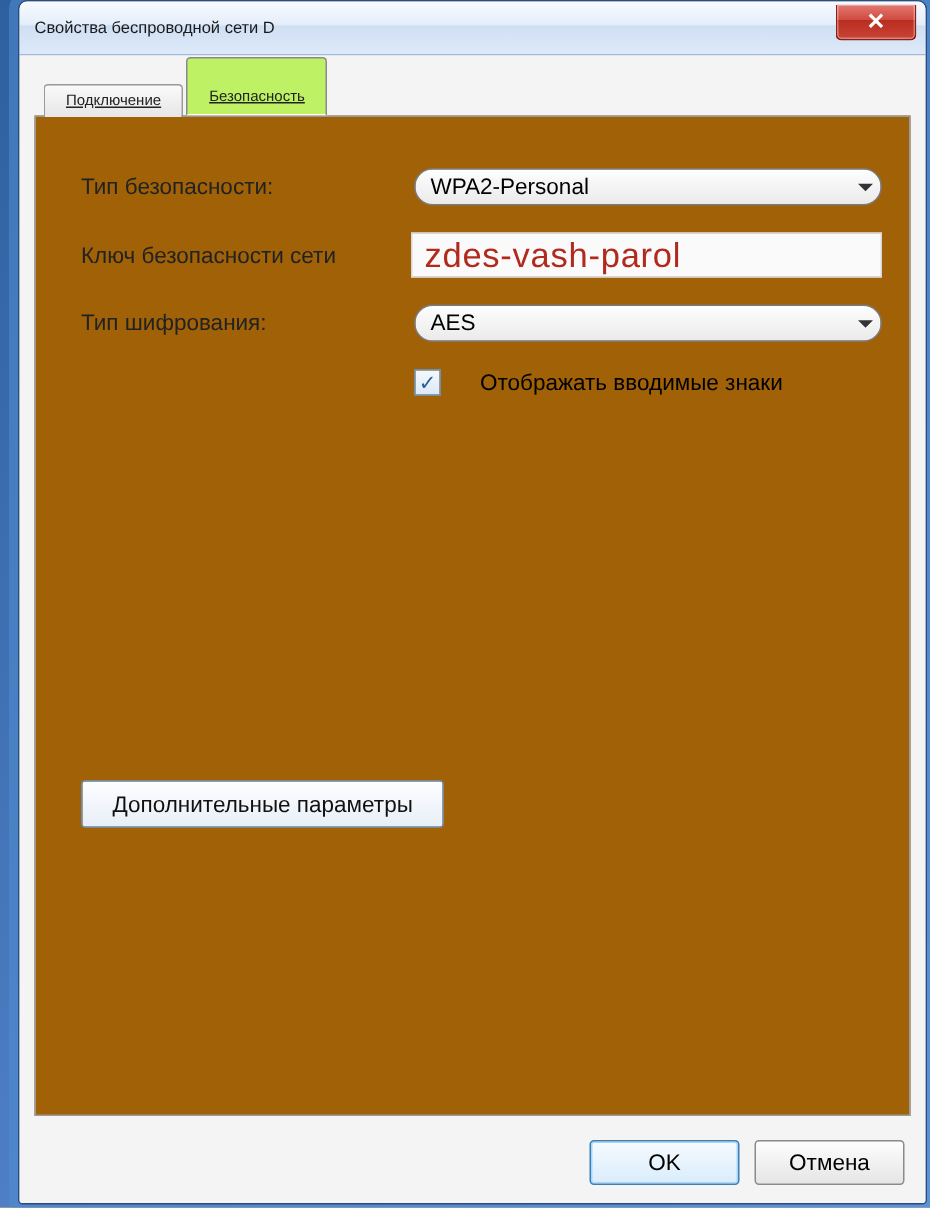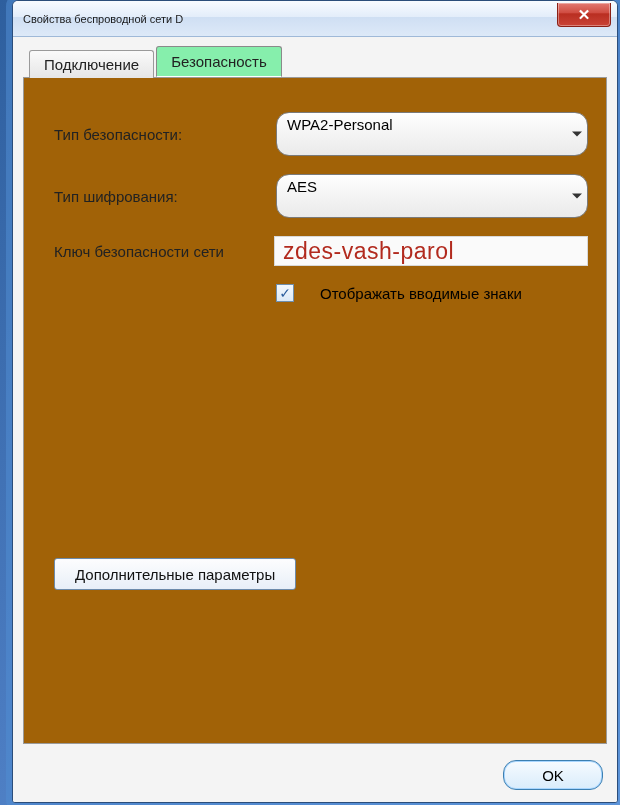--- a/index.html
+++ b/index.html
@@ -63,36 +63,37 @@
   .tabstrip {
     display: flex;
     align-items: flex-end;
     height: 30px;
     position: relative;
     z-index: 2;
     margin-left: 6px;
   }
   .tab {
     padding: 5px 14px 5px 14px;
-    font-size: 15px;
+    font-size: 10px;
     border: 1px solid #9a9a9a;
     background: linear-gradient(to bottom, #fafafa, #e6e6e6);
     border-bottom: none;
     border-radius: 3px 3px 0 0;
     margin-right: 2px;
     position: relative;
     top: 1px;
     cursor: pointer;
     color: #222;
+    text-decoration: underline;
   }
   .tab.active {
-    background: #86efac;
+    background: #bef264;
     border-color: #8a8a8a;
     top: 0;
-    padding-top: 6px;
+    padding-top: 20px;
     padding-bottom: 6px;
     z-index: 3;
     border-bottom: 1px solid #fff;
   }
   .tabpage {
     background: #a16207;
     border: 1px solid #9a9a9a;
     position: absolute;
     left: 10px; right: 10px;
     top: 40px; bottom: 58px;
@@ -106,21 +107,21 @@
   }
   .row label.field-label {
     width: 222px;
     color: #222;
   }
   .combo {
     flex: 1;
     position: relative;
   }
   .combo .combo-display {
-    height: 44px;
+    height: 25px;
     border: 1px solid #7a7a7a;
     background: linear-gradient(to bottom, #fefefe, #eaeaea);
     border-radius: 13px;
     padding: 3px 28px 0 10px;
     font-size: 15px;
     cursor: pointer;
   }
   .combo .combo-arrow {
     position: absolute;
     right: 6px; top: 50%;
@@ -178,21 +179,21 @@
     right: 14px;
     bottom: 12px;
     display: flex;
     gap: 10px;
   }
   .dlg-buttons button {
     width: 100px;
     height: 30px;
     border: 1px solid #8a8a8a;
     background: linear-gradient(to bottom, #fdfdfd, #e5e5e5);
-    border-radius: 13px;
+    border-radius: 3px;
     cursor: pointer;
     font-size: 15px;
   }
   .dlg-buttons button.default {
     border: 1px solid #3c7fb1;
     box-shadow: 0 0 0 1px #a8d6ff inset;
     background: linear-gradient(to bottom, #f6fbff, #d9ecfb);
   }
   
   .annot { position: absolute; pointer-events: none; }
@@ -234,42 +235,43 @@
 
       <div class="row">
         <label class="field-label">Тип безопасности:</label>
         <div class="combo">
           <div class="combo-display">WPA2-Personal</div>
           <div class="combo-arrow"></div>
         </div>
       </div>
 
       <div class="row">
+        <label class="field-label">Ключ безопасности сети</label>
+        <input class="textinput" type="text" value="zdes-vash-parol" style="">
+      </div>
+
+      <div class="row">
         <label class="field-label">Тип шифрования:</label>
         <div class="combo">
           <div class="combo-display">AES</div>
           <div class="combo-arrow"></div>
         </div>
       </div>
 
-      <div class="row">
-        <label class="field-label">Ключ безопасности сети</label>
-        <input class="textinput" type="text" value="zdes-vash-parol" style="">
-      </div>
-
       <div class="check-row">
         <span class="chk">✓</span>
         <span class="chk-label">Отображать вводимые знаки</span>
       </div>
 
       <button class="adv-btn">Дополнительные параметры</button>
     </div>
 
     <div class="dlg-buttons">
       <button class="default">OK</button>
+      <button>Отмена</button>
     </div>
   </div>
 </div>
 
 <div class="annot red-box" style="left:255px; top:280px; width:44px; height:44px;"></div>
 
 <svg class="arrow annot" style="left:100px; top:280px; width:170px; height:110px;">
   <defs>
     <marker id="ah4" markerWidth="10" markerHeight="10" refX="8" refY="3" orient="auto">
       <path d="M0,0 L9,3 L0,6 Z" fill="#9c1b12"></path>

